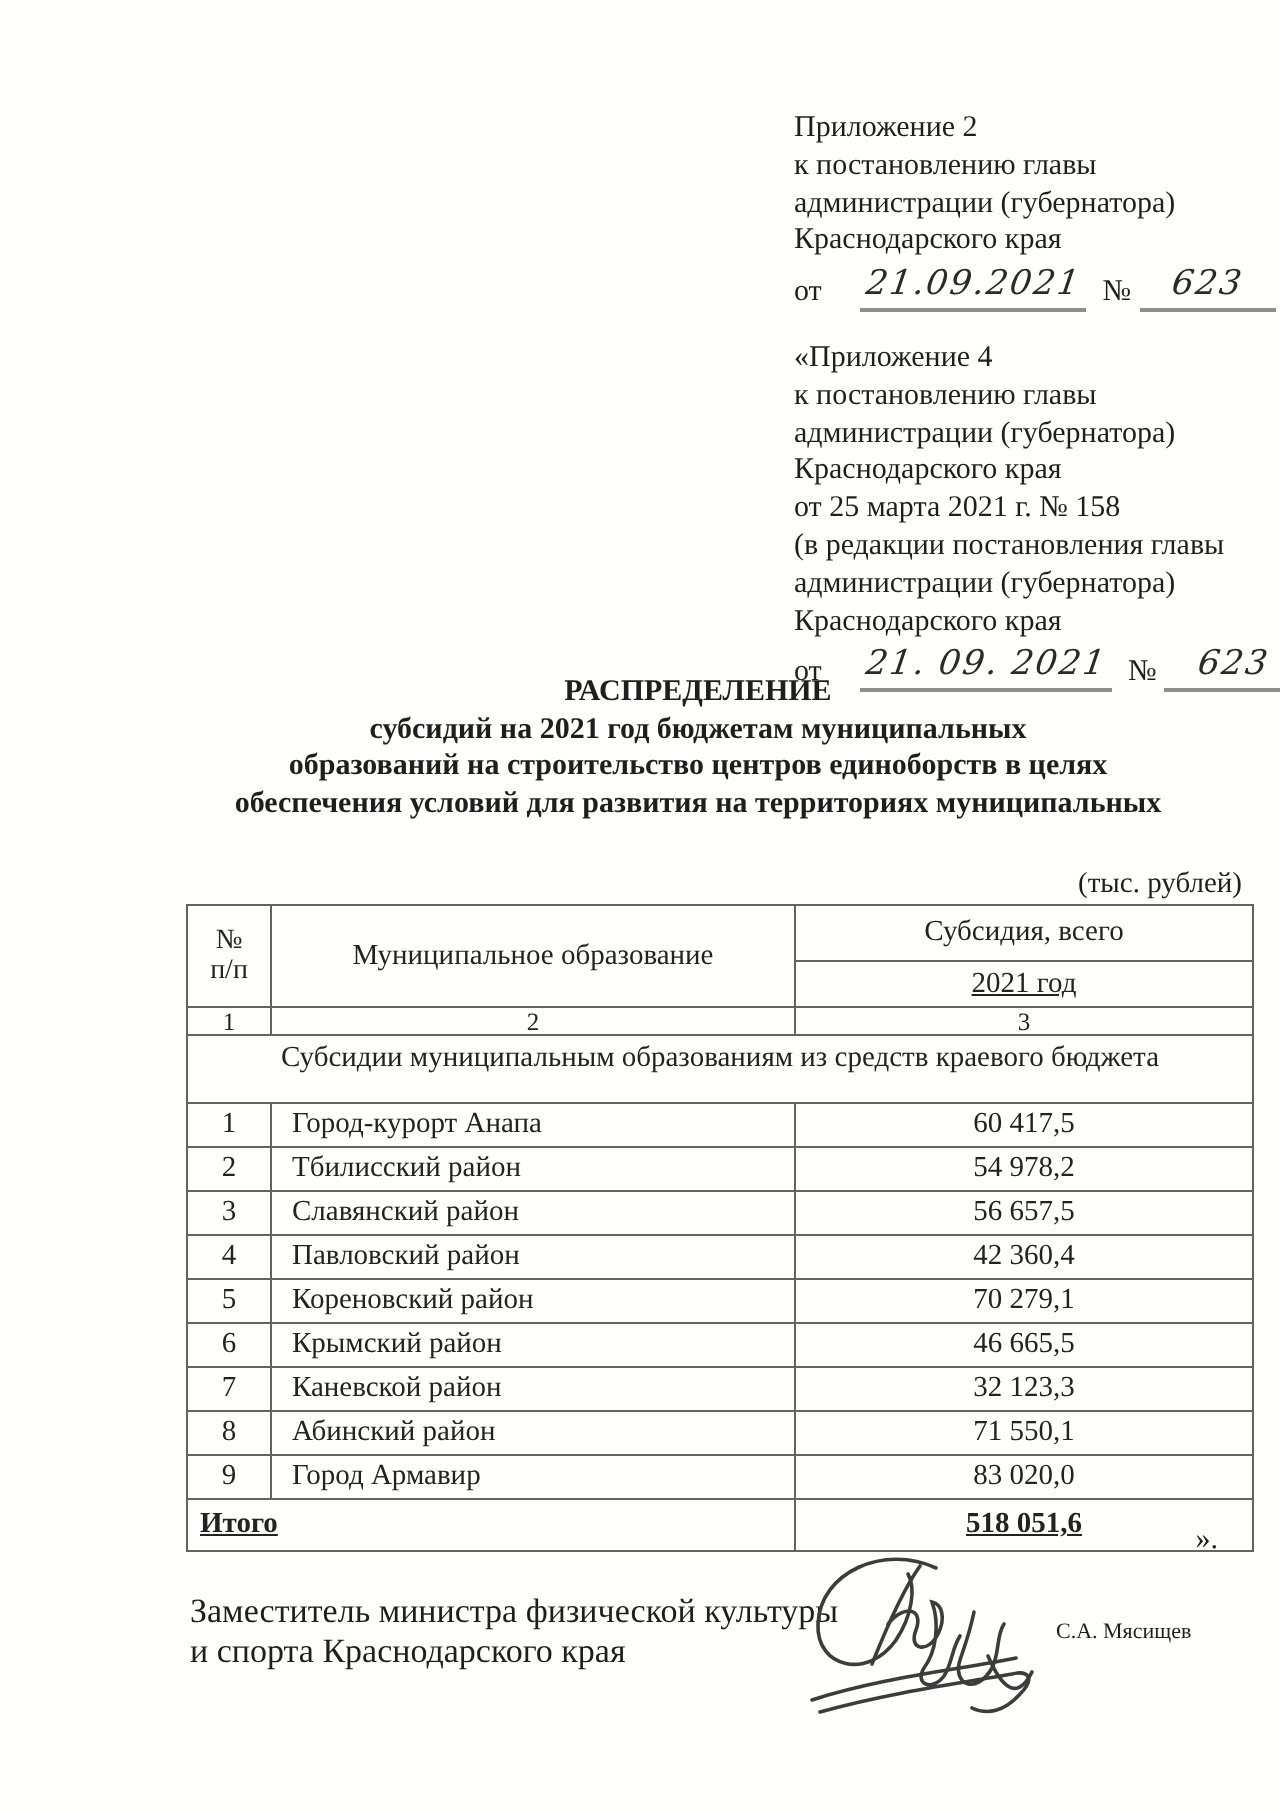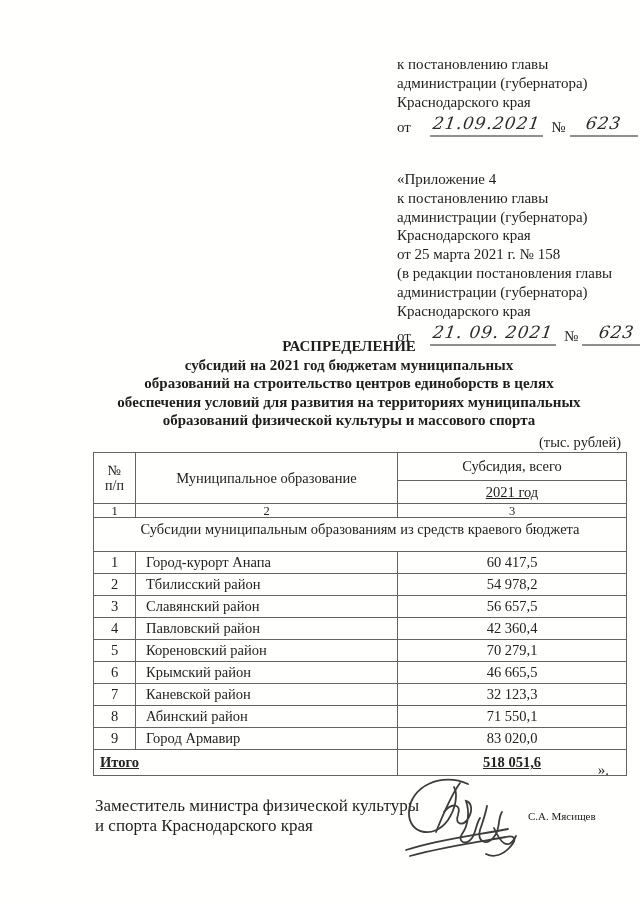--- a/index.html
+++ b/index.html
@@ -47,20 +47,21 @@
   .sig{position:absolute;top:770px;left:390px;}
   .sig path{stroke:#3c3c3c;stroke-width:1.8;fill:none;stroke-linecap:round;}
   .sig-name{position:absolute;top:810px;left:528px;font-size:11px;}
 </style>
 </head>
 <body>
 
 <div class="page">
 
   <div class="appendix appendix1">
+    <div>Приложение 2</div>
     <div>к постановлению главы</div>
     <div>администрации (губернатора)</div>
     <div>Краснодарского края</div>
     <div class="from-line">
       <span class="ot">от</span>
       <span class="uline date"><span class="hw">21.09.2021</span></span>
       <span class="numlab">№</span>
       <span class="uline num"><span class="hw">623</span></span>
     </div>
   </div>
@@ -81,21 +82,20 @@
       <span class="uline num"><span class="hw">623</span></span>
 
     </div>
   </div>
 
   <div class="title">
     <div>РАСПРЕДЕЛЕНИЕ</div>
     <div>субсидий на 2021 год бюджетам муниципальных</div>
     <div>образований на строительство центров единоборств в целях</div>
     <div>обеспечения условий для развития на территориях муниципальных</div>
-    <div>образований физической культуры и массового спорта</div>
   </div>
 
   <div class="units">(тыс. рублей)</div>
 
   <table class="tbl">
     <colgroup>
         <col style="width:42px">
         <col style="width:262px">
         <col style="width:229px">
       </colgroup>

